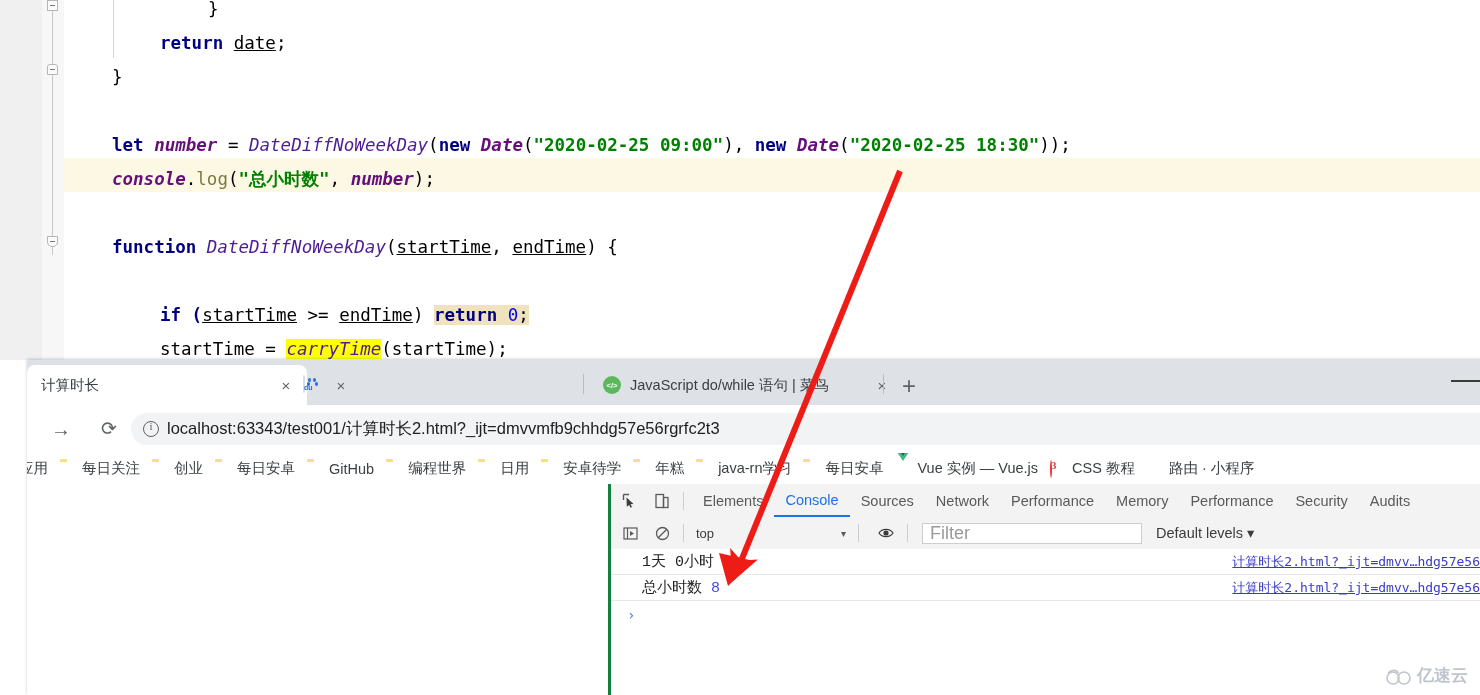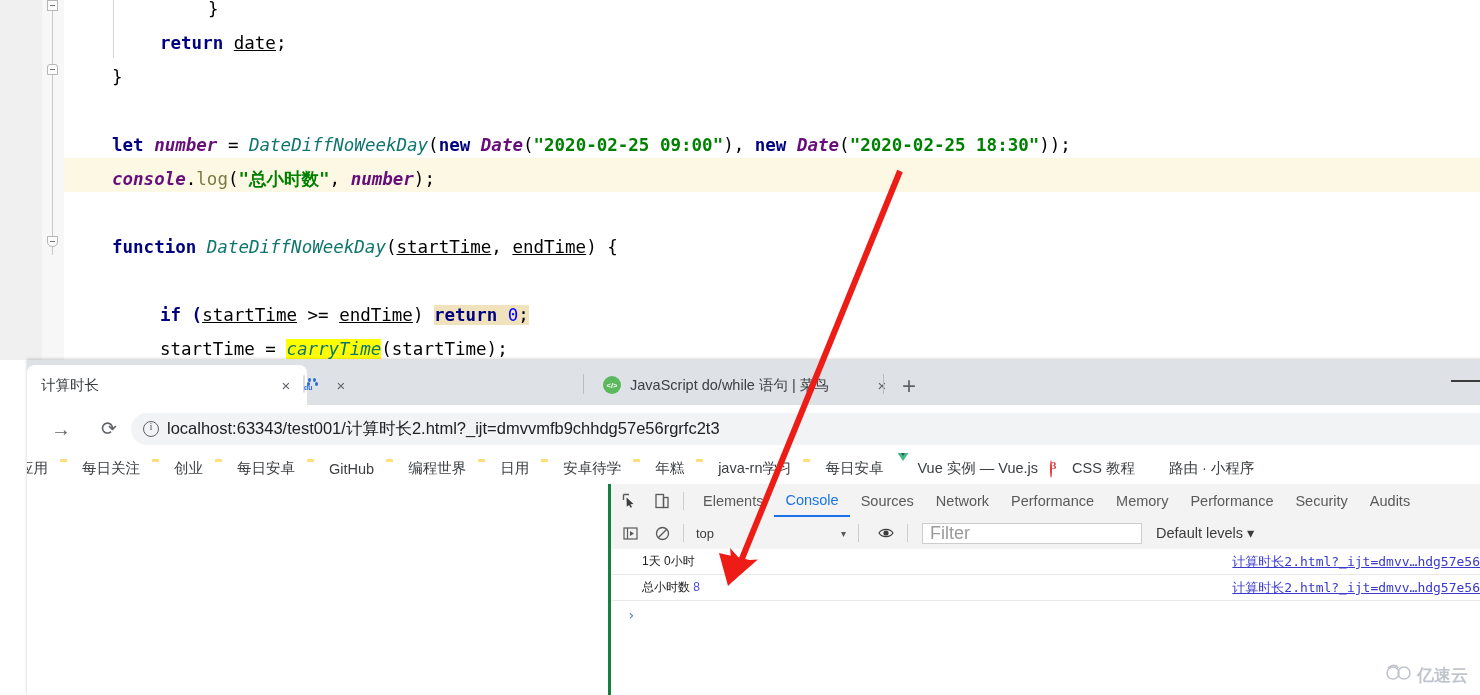--- a/index.html
+++ b/index.html
@@ -50,21 +50,21 @@
     line-height: 34.5px;
     white-space: pre;
     color: #000000;
   }
   .cline { position: absolute; left: 112px; height: 34.5px; }
   .hl-line {
     position: absolute; left: 64px; width: 1416px; height: 34px;
     background: #fdf8e3;
   }
   .kw { color: #000080; font-weight: bold; }
-  .fn { color: #0f766e; font-style: italic; }
+  .fn { color: #4c1d95; font-style: italic; }
   .ident { color: #000000; }
   .fld { color: #660e7a; font-style: italic; font-weight: bold; }
   .str { color: #008000; font-weight: bold; }
   .num { color: #0000ff; }
   .meth { color: #7a7a43; }
   .und { text-decoration: underline; }
   .hl-tan { background: #f0e2bd; }
   .hl-yel { background: #ffff00; }
 
   
@@ -277,22 +277,22 @@
     position: absolute; left: 0; top: 65px; width: 869px; height: 146px;
     background: #ffffff; overflow: hidden;
   }
   .log-row {
     position: relative; height: 25px;
     border-bottom: 1px solid #e8e8e8;
     display: flex; align-items: center;
   }
   .log-msg {
     margin-left: 31px;
-    font-family: Liberation Sans, sans-serif;
-    font-size: 12px; color: #222222; white-space: nowrap;
+    font-family: Liberation Mono, monospace;
+    font-size: 15px; color: #222222; white-space: nowrap;
   }
   .log-msg .nv { color: #4a4ae0; }
   .log-src {
     position: absolute; right: 0px; top: 4px;
     font-family: "DejaVu Sans Mono", "Liberation Mono", monospace;
     font-size: 13px; color: #3a3acc; text-decoration: underline;
     white-space: nowrap;
   }
   .prompt-row { height: 28px; display: flex; align-items: center; }
   .prompt-caret {
@@ -302,21 +302,21 @@
 
   
   .arrow-svg {
     position: absolute; left: 0; top: 0; width: 1480px; height: 695px;
     pointer-events: none;
   }
 
   
   .watermark {
     position: absolute; right: 12px; bottom: 8px;
-    display: flex; align-items: flex-start;
+    display: flex; align-items: flex-end;
     opacity: 0.55;
   }
   .wm-text {
     font-size: 17px; color: #8e94a5; font-weight: bold; margin-left: 4px;
     font-family: "Liberation Sans", sans-serif;
   }
 </style>
 </head>
 <body>
 

